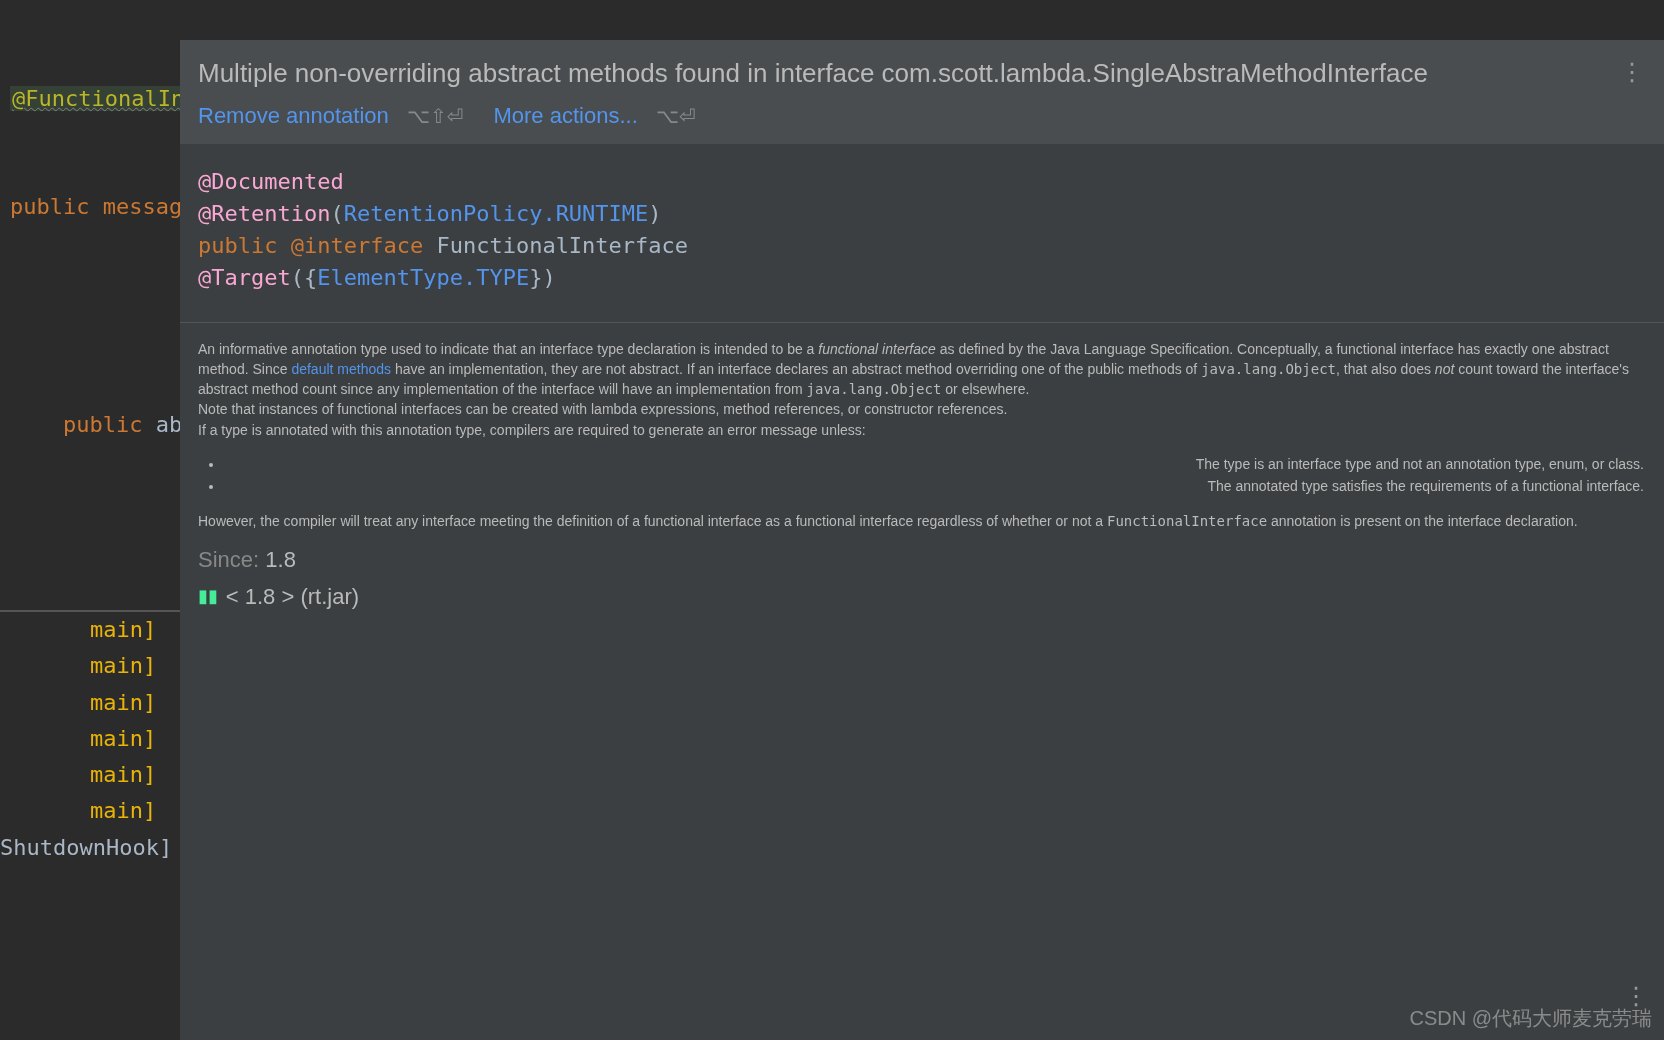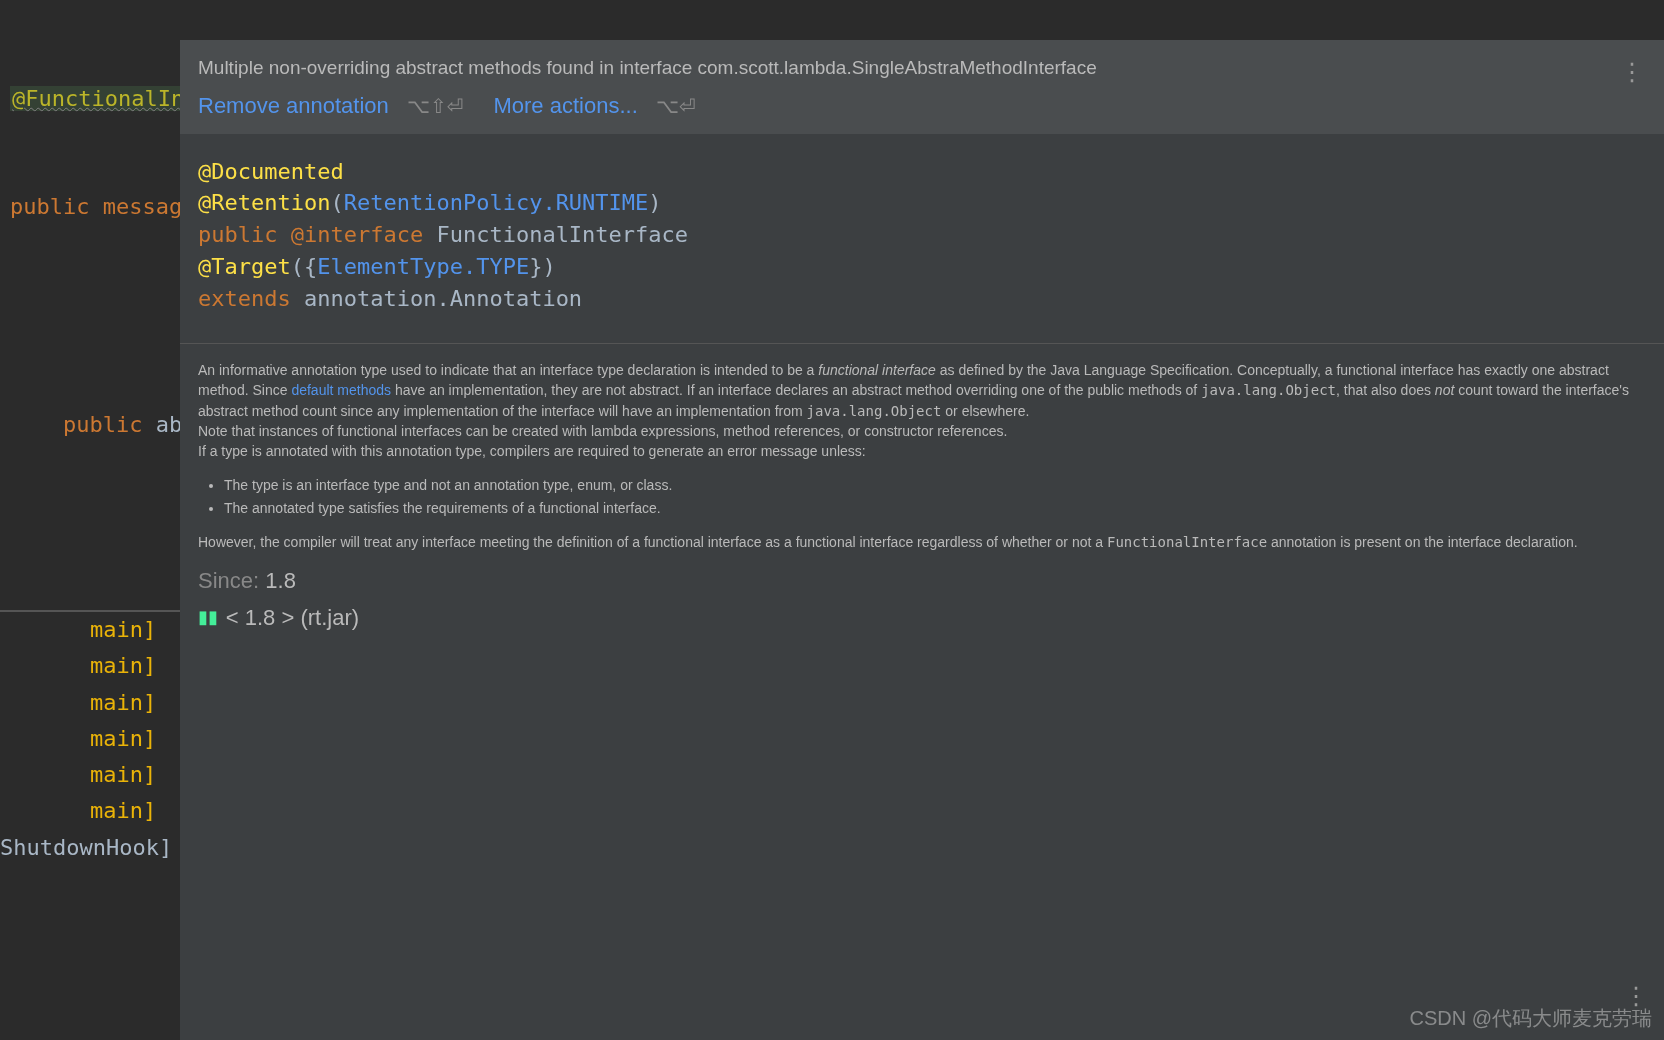--- a/index.html
+++ b/index.html
@@ -35,51 +35,51 @@
     font-family: -apple-system, BlinkMacSystemFont, "Segoe UI", sans-serif;
     font-size: 22px;
     line-height: 1.5;
     overflow: hidden;
   }
   .popup-header {
     background: #4a4d4f;
     padding: 14px 18px 12px 18px;
     position: relative;
   }
-  .popup-title { color: #bababa; font-size: 19px; margin-bottom: 6px; padding-right: 40px; }
+  .popup-title { color: #bababa; font-size: 26px; margin-bottom: 6px; padding-right: 40px; }
   .popup-actions-row { display: flex; gap: 30px; align-items: center; }
   .popup-link { color: #5394ec; cursor: pointer; }
   .popup-shortcut { color: #888; font-size: 20px; margin-left: 12px; }
   .more-dots {
     position: absolute;
     right: 18px; top: 14px;
     color: #999;
     font-size: 24px;
     letter-spacing: 2px;
     cursor: pointer;
   }
   .popup-body { padding: 22px 18px 10px 18px; }
   .code-sig { font-family: "Menlo","Consolas",monospace; font-size: 22px; line-height: 1.45; }
-  .c-anno { color: #fde047; margin-top: 45px; }
+  .c-anno { color: #f9a8d4; margin-top: 45px; }
   .c-kw { color: #cc7832; }
   .c-type { color: #5394ec; }
   .c-plain { color: #a9b7c6; }
 
   .doc-sep { border: none; border-top: 1px solid #555; margin: 18px 0 0 0; }
   .doc-text {
     padding: 16px 20px 8px 18px;
     color: #bababa;
     font-size: 14px;
     line-height: 1.45;
   }
   .doc-text em { font-style: italic; }
   .doc-text code, .doc-text .mono { font-family: "Menlo","Consolas",monospace; }
   .doc-link { color: #5394ec; cursor: pointer; }
   ul.doc-list { list-style: disc; padding-left: 26px; margin: 14px 0; }
-  ul.doc-list li { margin: 2px 0; }
+  ul.doc-list li { margin: 2px 0; text-align: right; }
 
   .doc-footer { padding: 4px 18px 16px 18px; font-size: 22px; color: #bababa; }
   .since-label { color: #888; text-align: center; }
   .src-line { display: flex; align-items: center; gap: 8px; margin-top: 4px; }
   .src-icon { color: #4e9; font-size: 18px; }
 
   .console {
     position: absolute;
     left: 0; right: 0;
     top: 610px;
@@ -148,21 +148,20 @@
     </div>
     <span class="more-dots">⋮</span>
   </div>
 
   <div class="popup-body">
     <div class="code-sig">
       <div><span class="c-anno">@Documented</span></div>
       <div><span class="c-anno">@Retention</span><span class="c-plain">(</span><span class="c-type">RetentionPolicy.RUNTIME</span><span class="c-plain">)</span></div>
       <div><span class="c-kw">public </span><span class="c-kw">@interface </span><span class="c-plain">FunctionalInterface</span></div>
       <div><span class="c-anno">@Target</span><span class="c-plain">({</span><span class="c-type">ElementType.TYPE</span><span class="c-plain">})</span></div>
-      <div><span class="c-kw">extends  </span><span class="c-plain">annotation.Annotation</span></div>
     </div>
   </div>
 
   <hr class="doc-sep">
 
   <div class="doc-text">
     <p>
       <span>An informative annotation type used to indicate that an interface type declaration is intended to be a </span><em>functional interface</em><span> as defined by the Java Language Specification. Conceptually, a functional interface has exactly one abstract method. Since </span><span class="doc-link">default methods</span><span> have an implementation, they are not abstract. If an interface declares an abstract method overriding one of the public methods of </span><span class="mono">java.lang.Object</span><span>, that also does </span><em>not</em><span> count toward the interface's abstract method count since any implementation of the interface will have an implementation from </span><span class="mono">java.lang.Object</span><span> or elsewhere.</span>
     </p>
     <p>Note that instances of functional interfaces can be created with lambda expressions, method references, or constructor references.</p>

